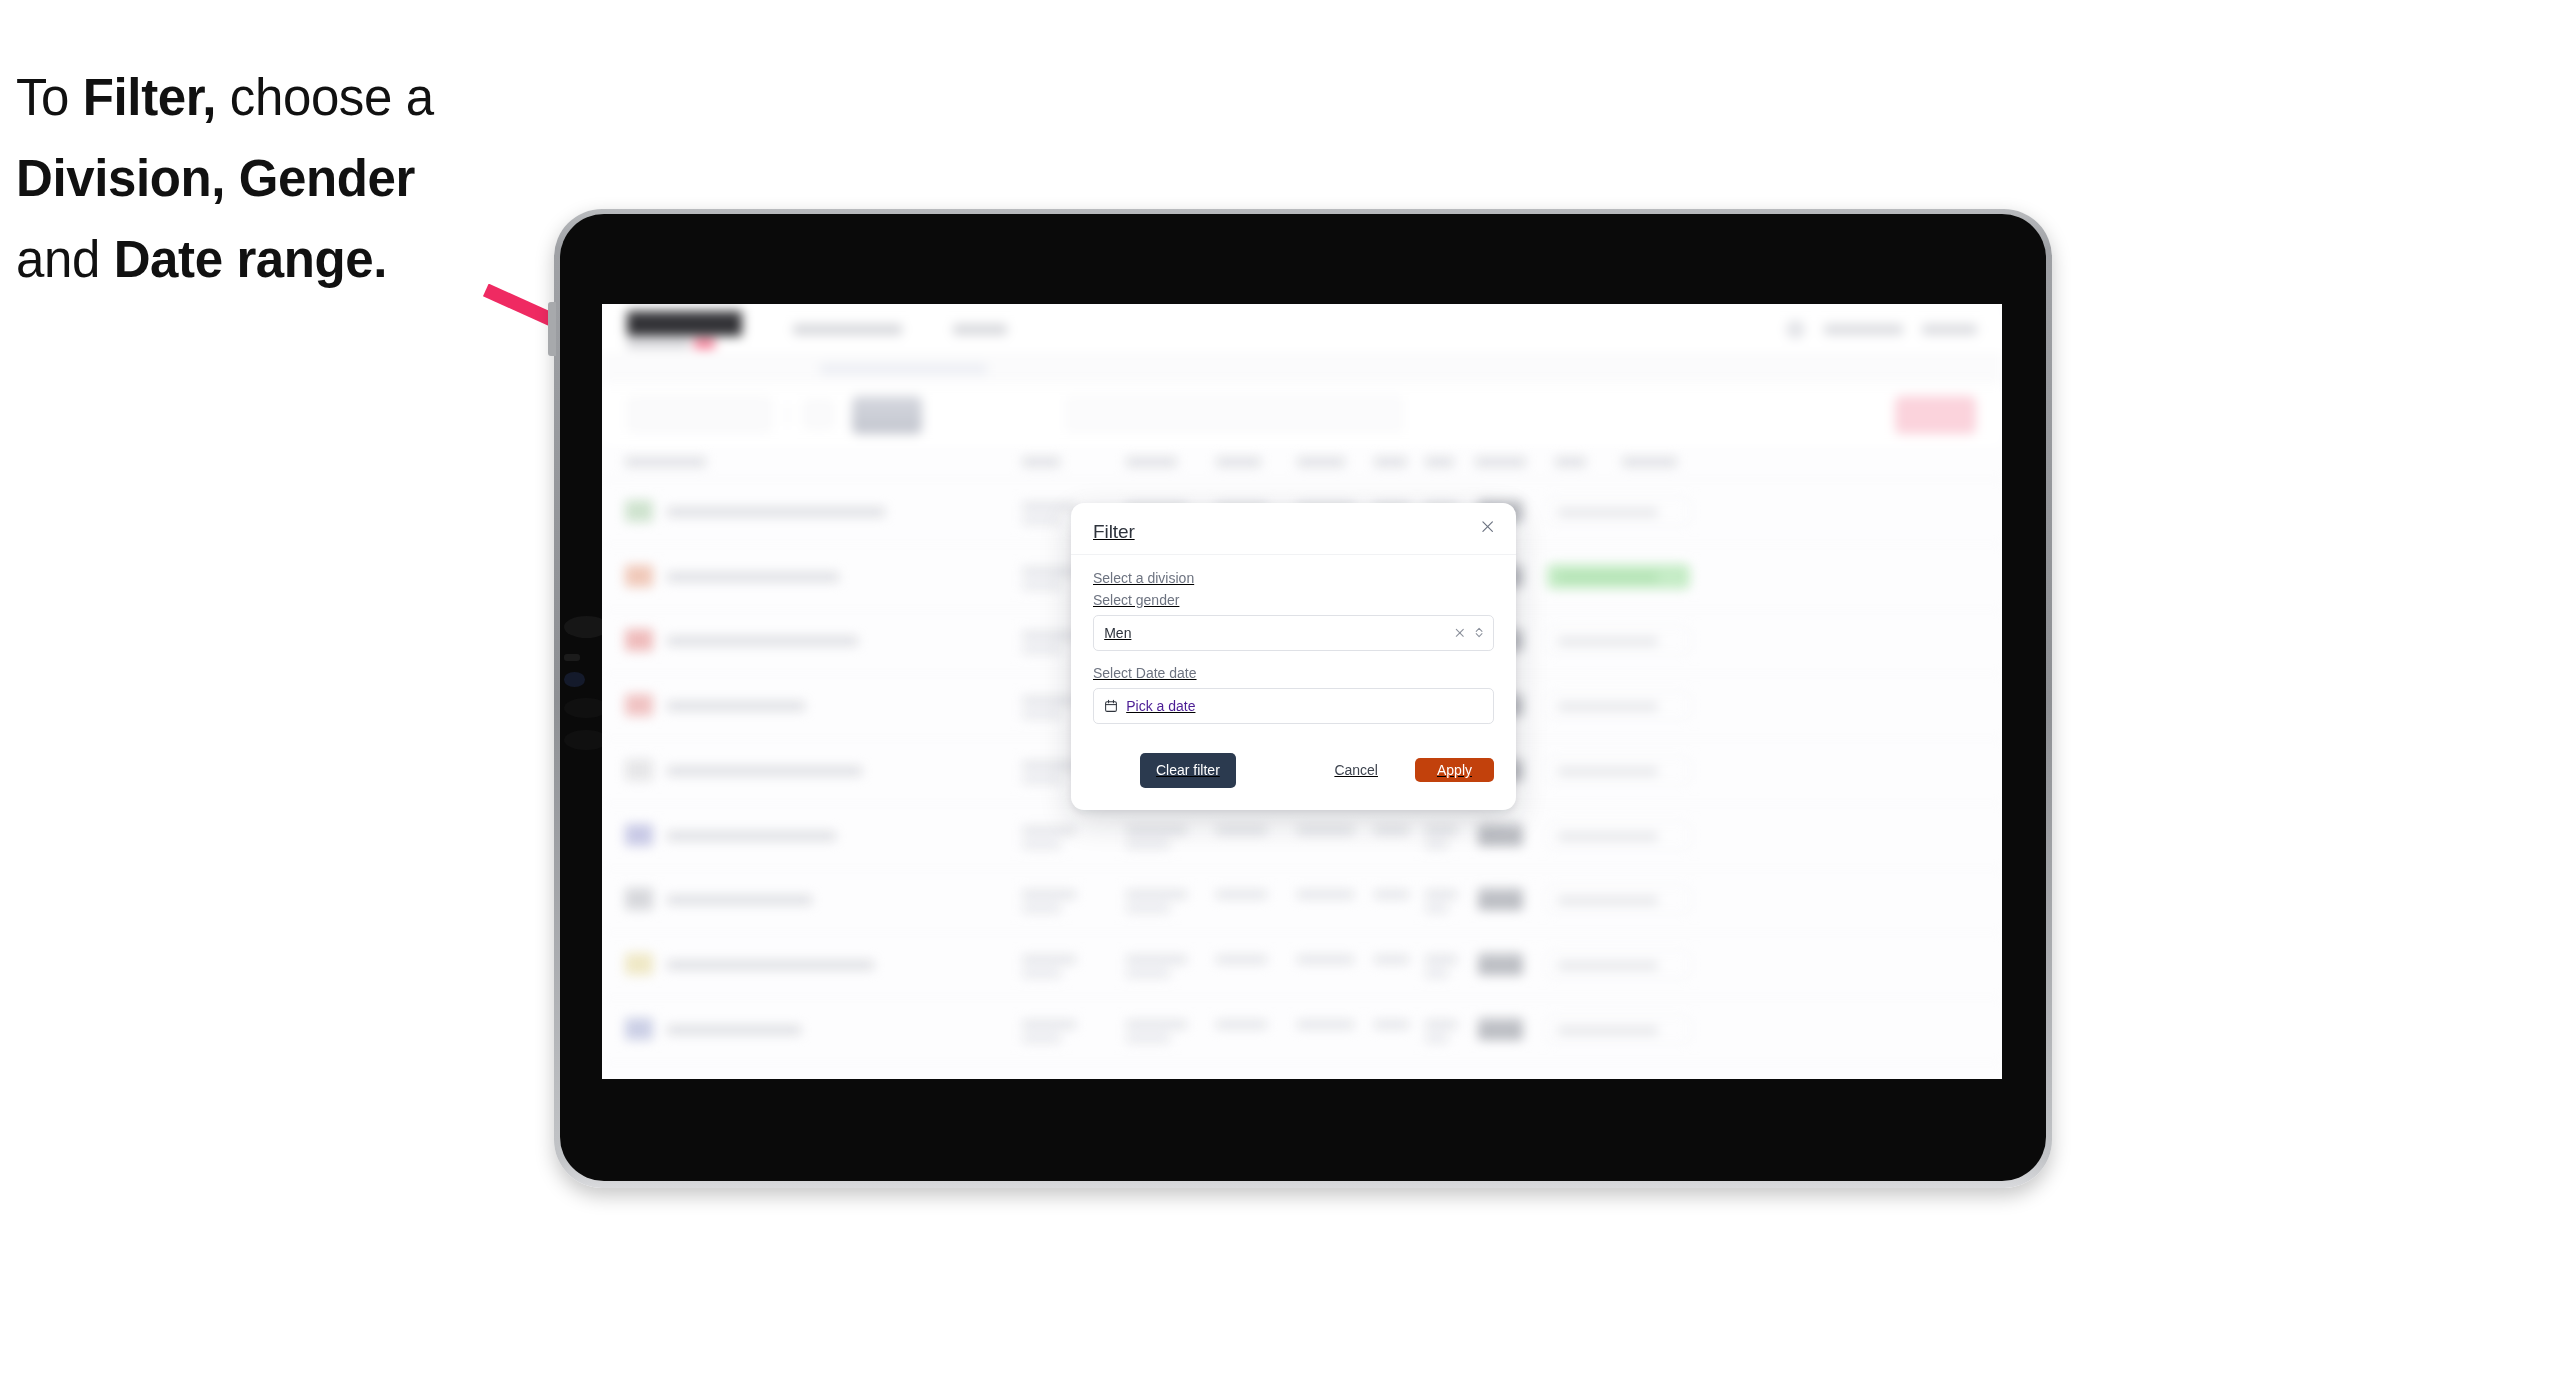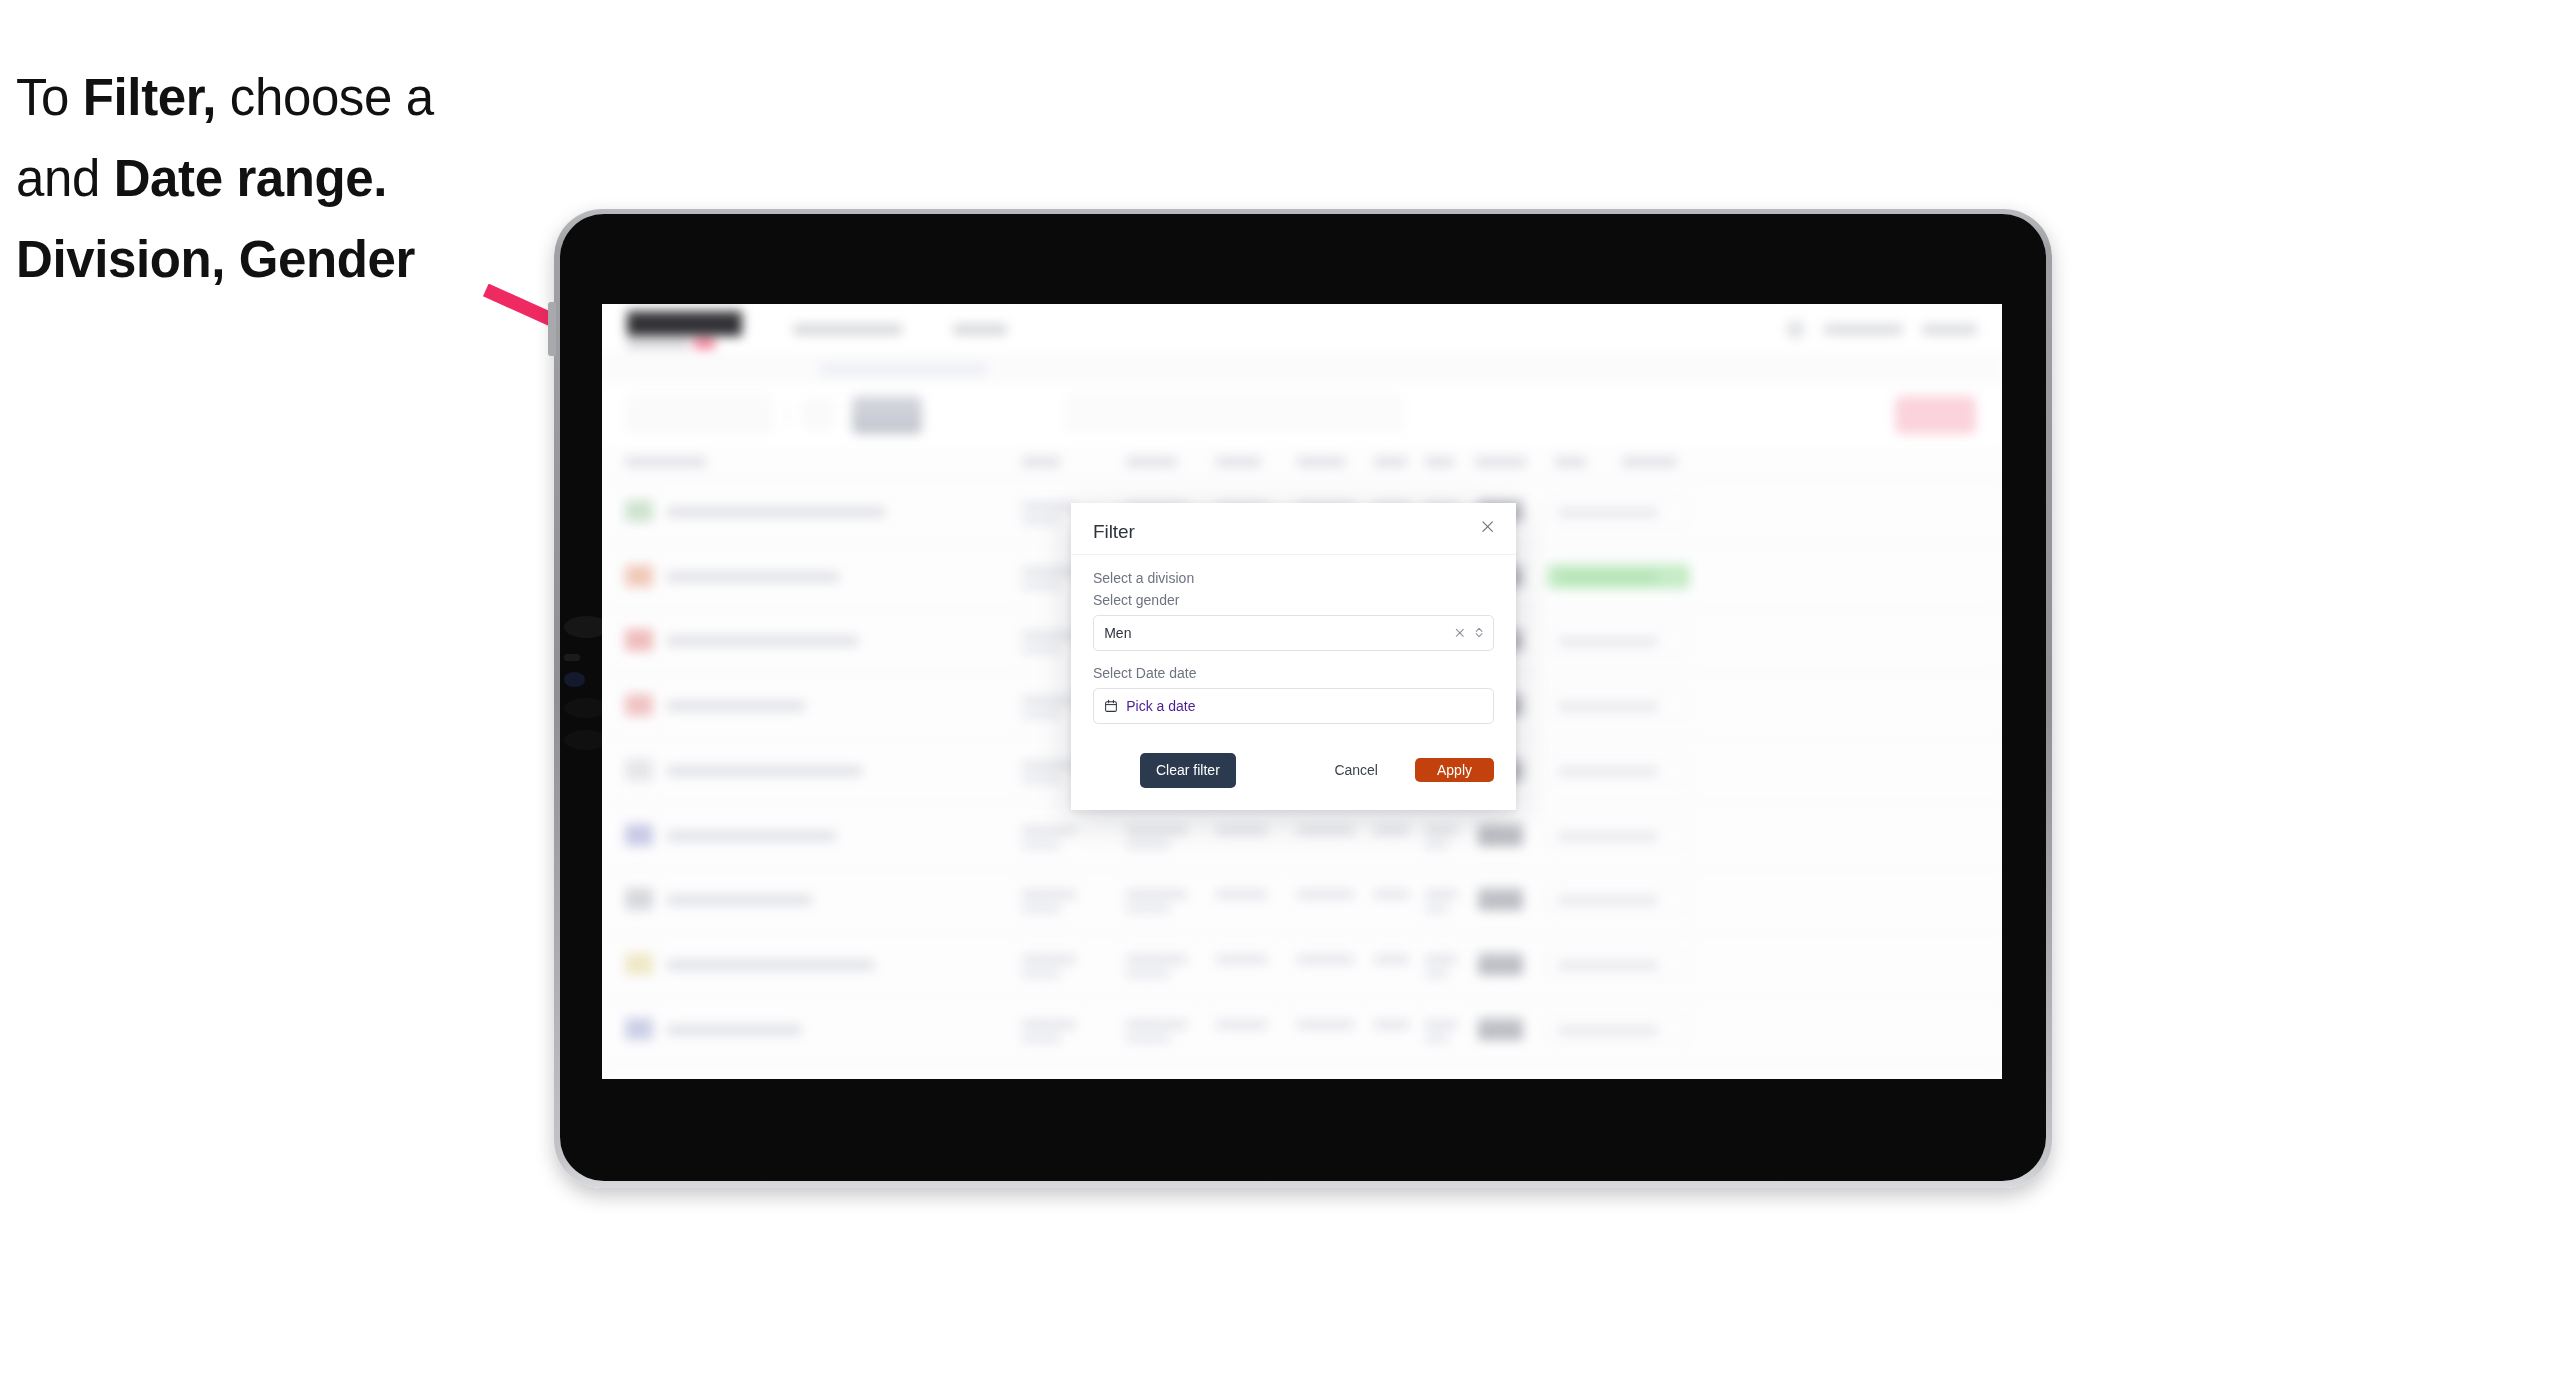--- a/index.html
+++ b/index.html
@@ -121,23 +121,24 @@
            border: 0.7px solid #eff0f3; border-radius: 5.1px; background: #fdfdfe; }
   .r-tag.green { background: #c5ecc6; border-color: #c5ecc6; }
   .r-tag .inner { position: absolute; left: 10.2px; top: 8px; height: 8.7px; width: 100px; background: #e6e7ea; border-radius: 2.2px; }
   .r-tag.green .inner { background: #b2e2b3; }
 
   
   #dialog {
     position: absolute; left: 1071px; top: 503px;
     width: 445px;
     background: #ffffff;
-    border-radius: 0;
+    border-radius: 13px;
     box-shadow: 0 10.2px 33px rgba(18,24,40,0.16), 0 2.2px 7.3px rgba(18,24,40,0.08);
     padding: 0;
+    text-decoration: underline;
   }
   #dialog .dlg-head {
     position: relative; padding: 17.5px 22px 11.6px 22px;
     border-bottom: 0.7px solid #f1f2f4;
   }
   #dialog .dlg-title { font-size: 19px; color: #2e333c; font-weight: normal; letter-spacing: -0.1px; }
   #dialog .dlg-close {
     position: absolute; right: 16px; top: 11.6px;
     width: 25px; height: 25px; display: flex; align-items: center; justify-content: center;
     color: #6b7280; cursor: pointer;
@@ -166,22 +167,22 @@
   .btn-cancel { background: transparent; color: #3d434e; padding: 9.5px 13px; margin-left: auto; }
   .btn-apply { background: #c2410c; color: #ffffff; padding: 4px 22px; margin-left: 24px; }
 </style>
 </head>
 <body>
 
 <div id="stage">
 
   <div id="headline">
     <span class="ln"><span>To </span><span class="b">Filter,</span><span> choose a</span></span>
+    <span class="ln"><span class="b">Division, Gender</span></span>
     <span class="ln"><span>and </span><span class="b">Date range.</span></span>
-    <span class="ln"><span class="b">Division, Gender</span></span>
   </div>
 
   <svg id="arrow" viewBox="0 0 880 400">
     <path d="M 8 8 L 760 348" stroke="#ef2a62" stroke-width="19" fill="none" stroke-linecap="butt"></path>
     <path d="M 800 372 L 718 318 L 754 310 L 748 264 Z" fill="#ef2a62"></path>
   </svg>
 
   <div id="tablet">
     <div id="tablet-inner"></div>
     <div class="tbtn power"></div>

